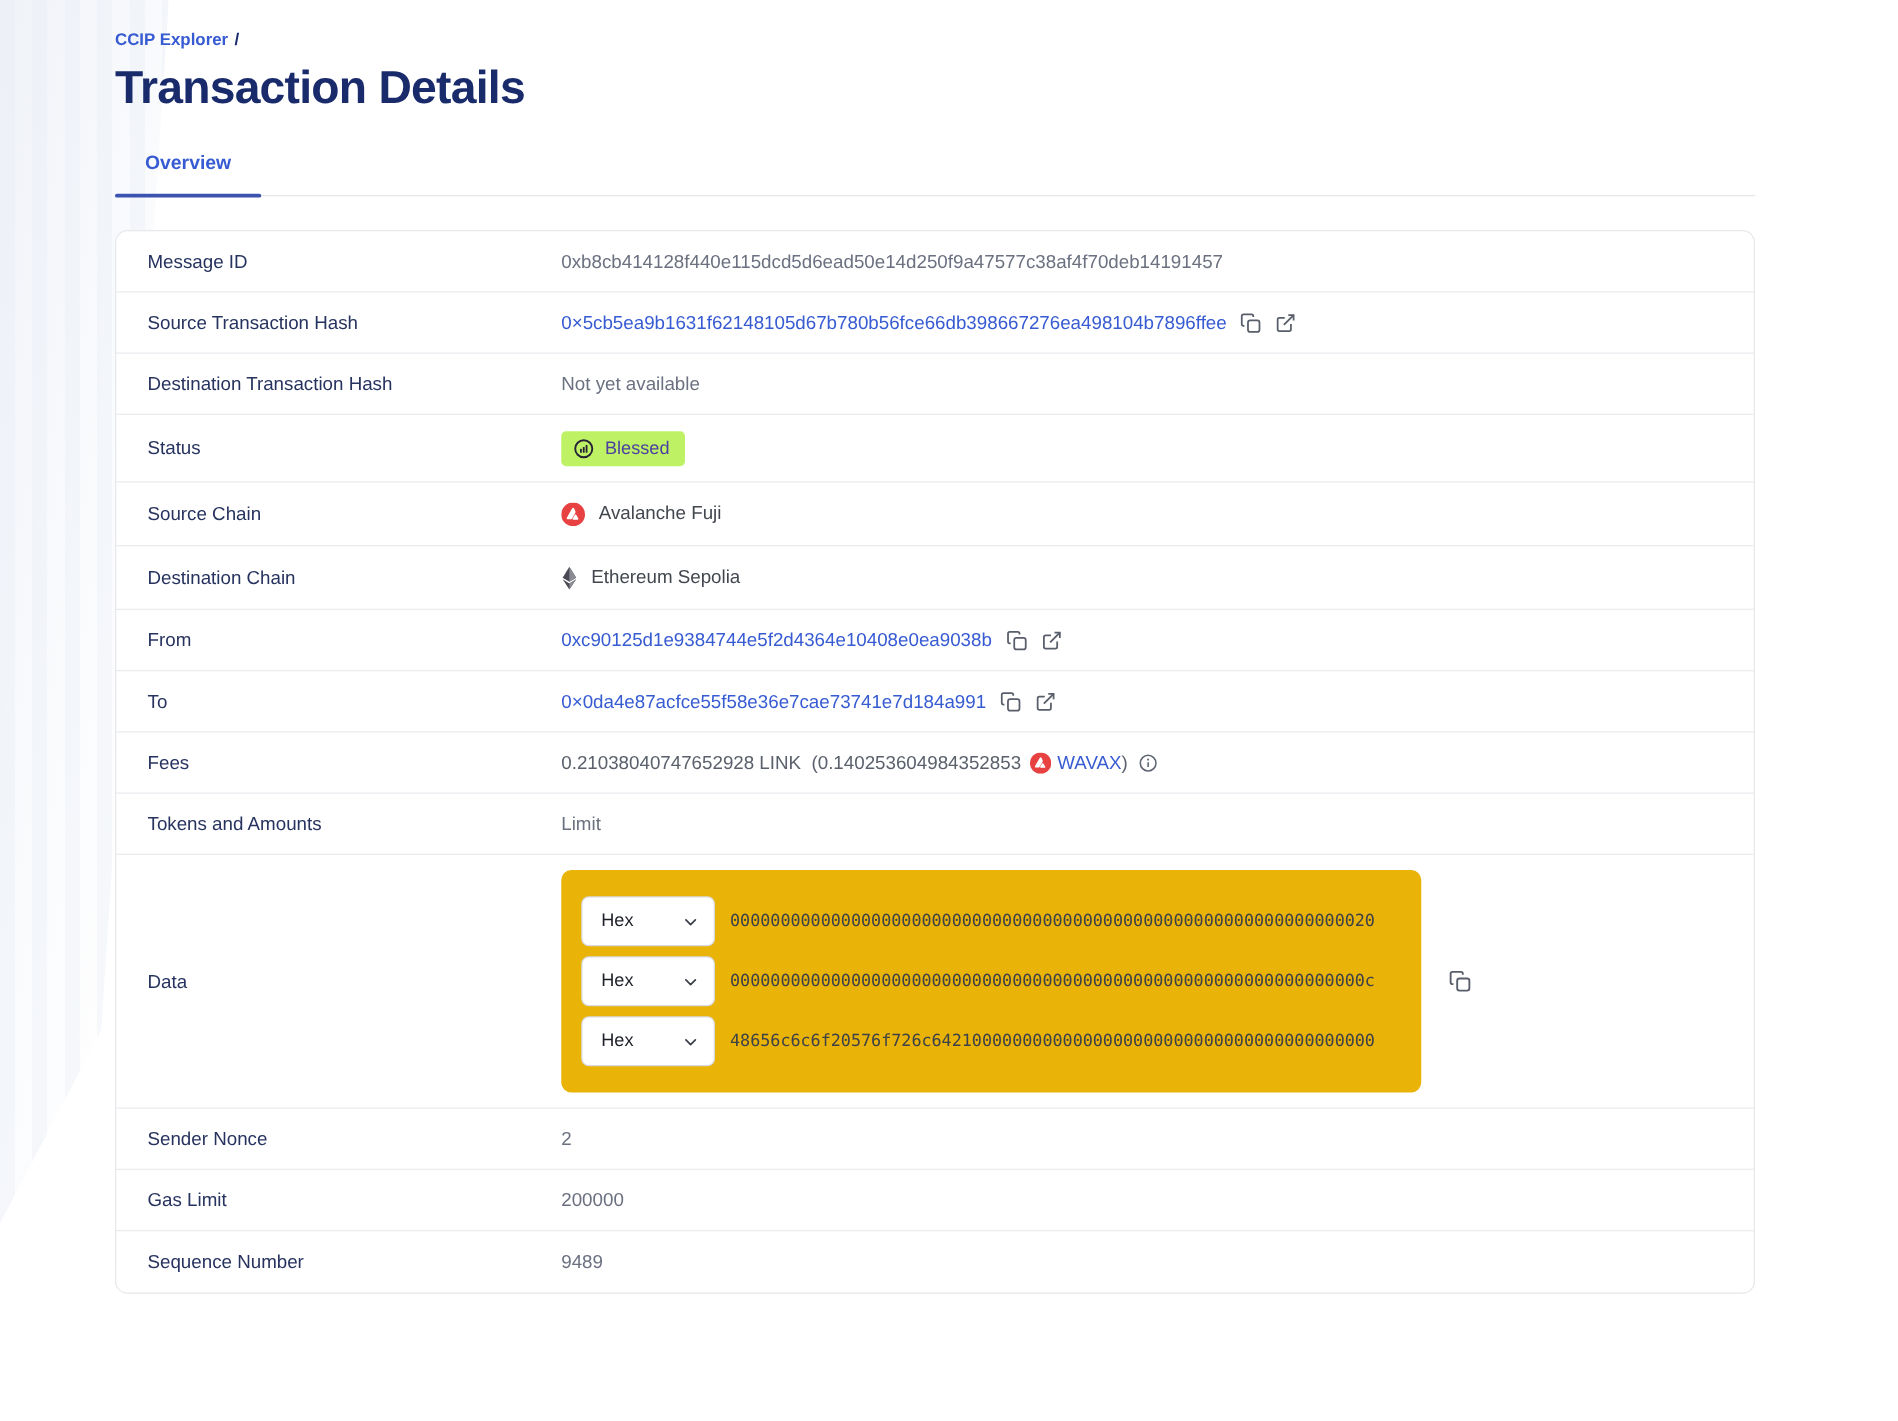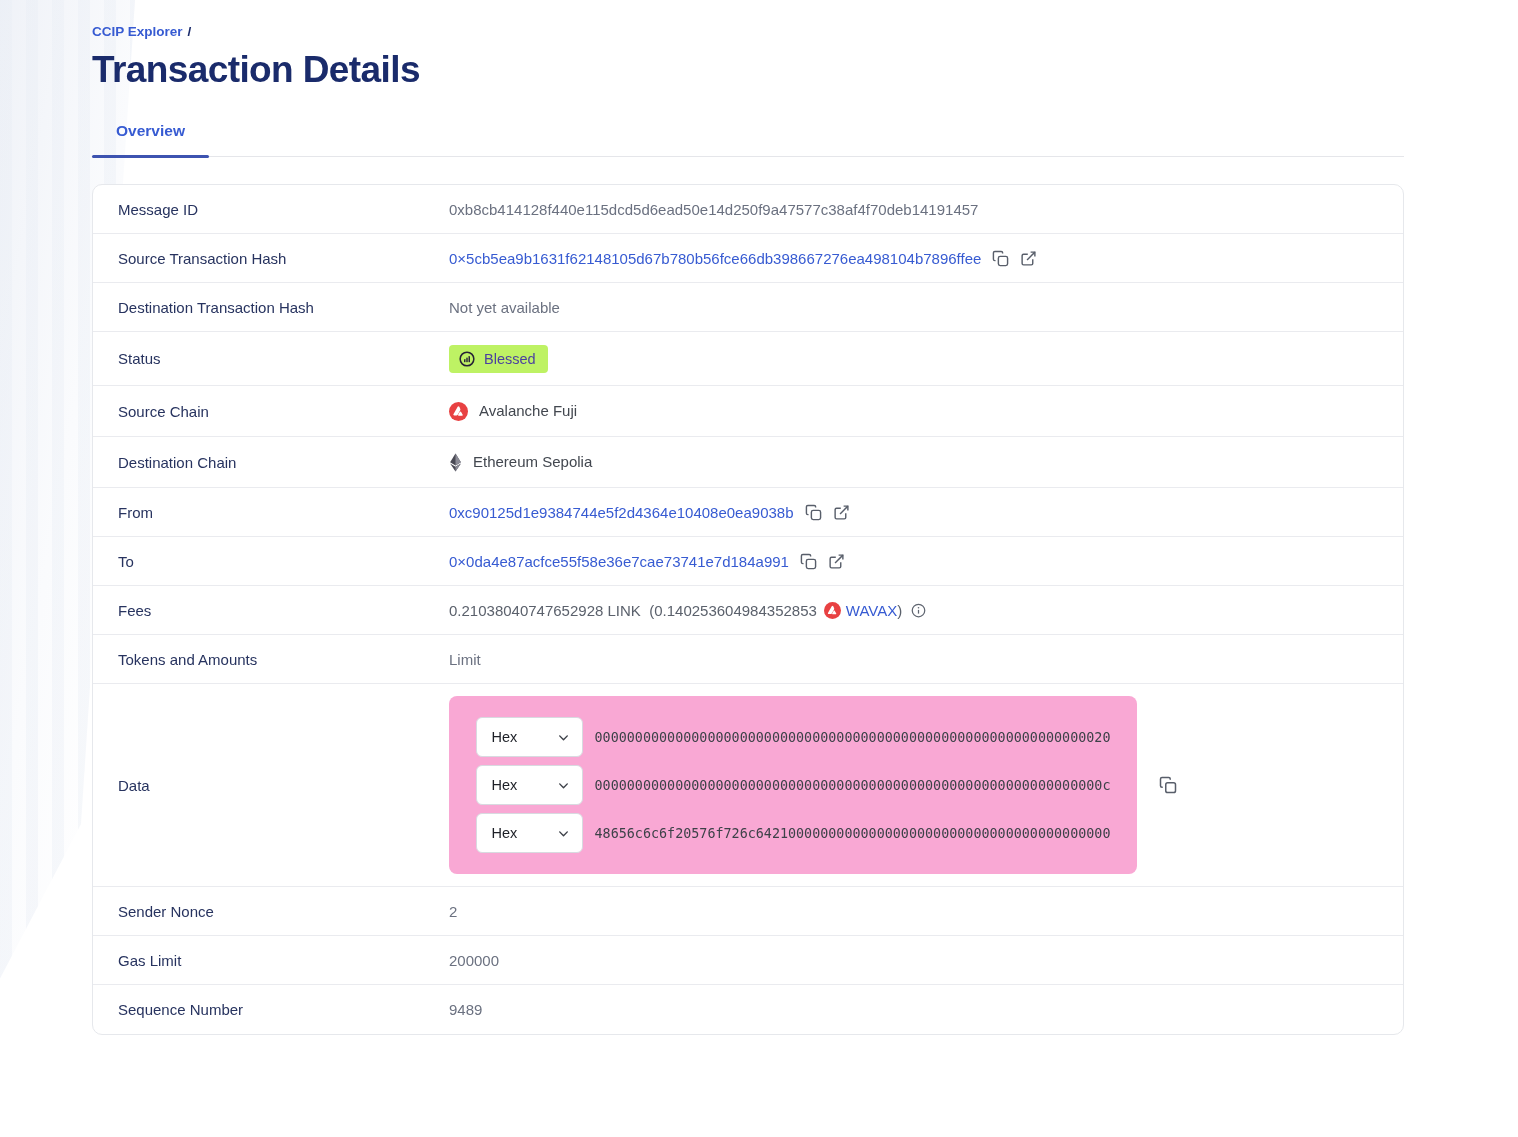--- a/index.html
+++ b/index.html
@@ -53,22 +53,22 @@
     color:#4B3FA0; border-radius:4px; padding:5px 12px 5px 9px; font-size:14.5px; font-weight:500; }
 
   .chain{ display:flex; gap:11px; color:#42474F; }
 
   .fees{ display:flex; align-items:center; color:#5B616C; }
   .fees .sep{ white-space:pre; }
   .fees .ava{ margin:0 5px 0 7px; display:inline-flex; }
   .fees .info{ margin-left:9px; color:#5F6570; display:inline-flex; cursor:pointer; }
 
   .row-data{ padding:12px 25px; }
-  .data-box{ width:688px; background:#f9a8d4; border-radius:8px; padding:21px 16px;
-    display:flex; flex-direction:column; gap:8px;align-items:center; }
+  .data-box{ width:688px; background:#eab308; border-radius:8px; padding:21px 16px;
+    display:flex; flex-direction:column; gap:8px; }
   .data-line{ display:flex; align-items:center; gap:12px; }
   .hex-select{ flex:0 0 auto; width:107px; height:40px; background:#fff;
     border:1px solid #d8dae0; border-radius:6px; display:flex; align-items:center;
     justify-content:space-between; padding:0 12px 0 15px; font-size:14.5px; font-weight:500;
     color:#1D2027; cursor:pointer; }
   .hex-select .chev{ color:#3c4048; display:inline-flex; }
   .hex-text{ font-family:"DejaVu Sans Mono", monospace; font-size:13.4px; color:#3D4148;
     white-space:nowrap; }
   .data-copy{ margin-left:22px; }
 </style>

